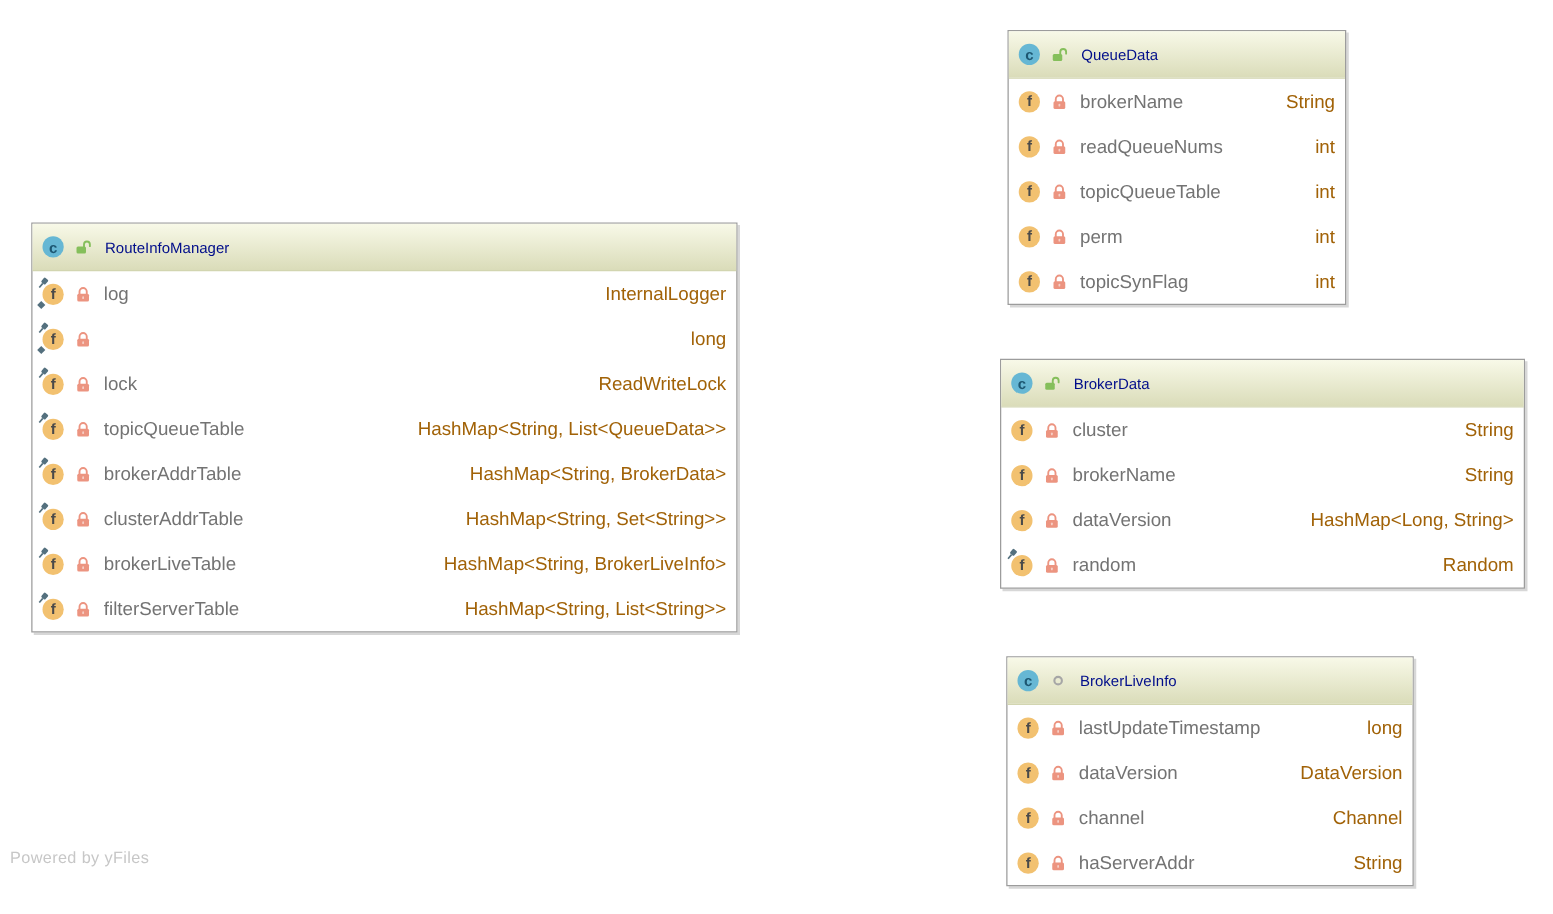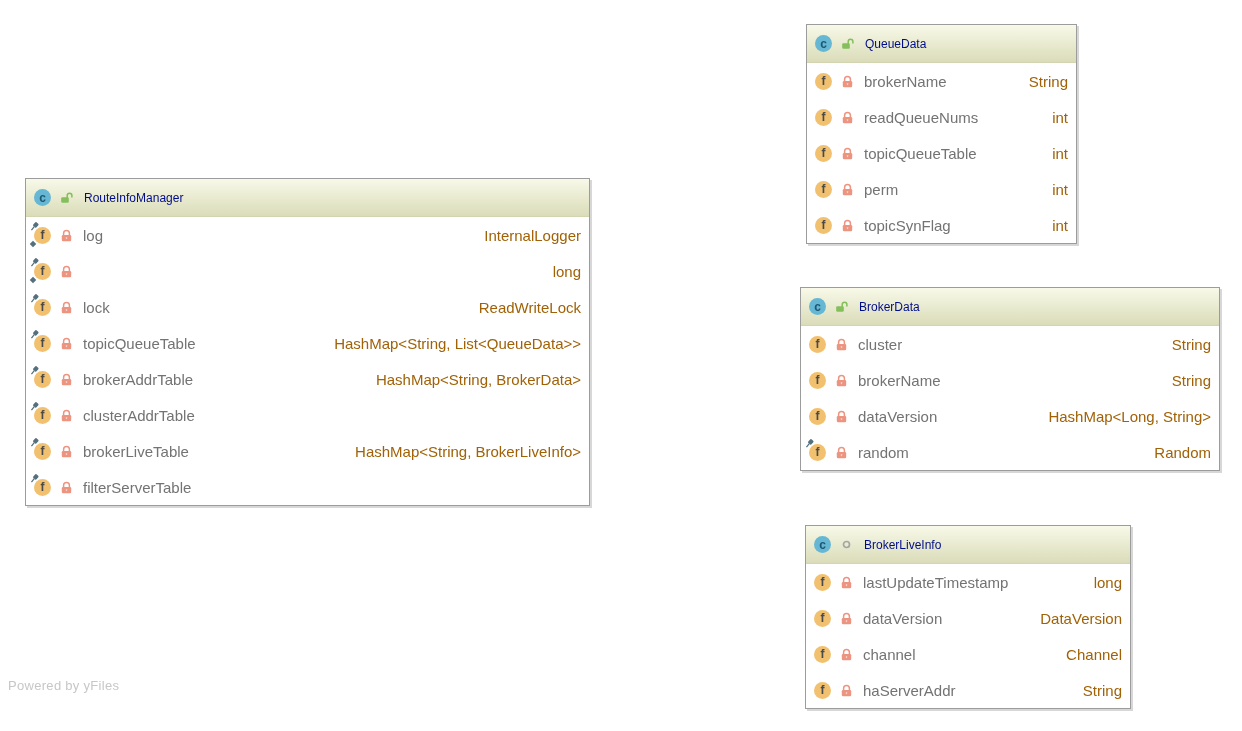--- a/index.html
+++ b/index.html
@@ -227,20 +227,21 @@
               <span>f</span>
             </span>
             <span class="vis-icon">
               <svg width="13" height="13" viewBox="0 0 13 13">
                 <path d="M3.6 6.4 V4.3 a2.9 2.9 0 0 1 5.8 0 V6.4" fill="none" stroke="#ec9480" stroke-width="1.5" stroke-linecap="round"></path>
                 <rect x="1.8" y="5.9" width="9.4" height="6.3" rx="1.3" fill="#ec9480"></rect>
                 <rect x="5.8" y="7.9" width="1.4" height="2.3" rx="0.7" fill="#ffffff" opacity="0.55"></rect>
               </svg>
             </span>
             <span class="field-name">clusterAddrTable</span>
+            <span class="field-type">HashMap&lt;String, Set&lt;String&gt;&gt;</span>
           </div>
           <div class="field-row">
             <span class="icon-circle field-circle">
               <span class="marker marker-final"><svg width="12" height="12" viewBox="0 0 12 12">
                   <g transform="rotate(40 6 6)">
                     <rect x="3.9" y="0.8" width="4.2" height="4.8" rx="1" fill="#54707e"></rect>
                     <line x1="6" y1="5.6" x2="6" y2="10" stroke="#54707e" stroke-width="1.3"></line>
                   </g>
                 </svg></span>
               <span>f</span>
@@ -266,20 +267,21 @@
               <span>f</span>
             </span>
             <span class="vis-icon">
               <svg width="13" height="13" viewBox="0 0 13 13">
                 <path d="M3.6 6.4 V4.3 a2.9 2.9 0 0 1 5.8 0 V6.4" fill="none" stroke="#ec9480" stroke-width="1.5" stroke-linecap="round"></path>
                 <rect x="1.8" y="5.9" width="9.4" height="6.3" rx="1.3" fill="#ec9480"></rect>
                 <rect x="5.8" y="7.9" width="1.4" height="2.3" rx="0.7" fill="#ffffff" opacity="0.55"></rect>
               </svg>
             </span>
             <span class="field-name">filterServerTable</span>
+            <span class="field-type">HashMap&lt;String, List&lt;String&gt;&gt;</span>
           </div>
         </div>
       </div>
       <div class="class-node" style="left: 806px; top: 24px; width: 271px;">
         <div class="node-header">
           <span class="icon-circle class-circle">
             <span>c</span>
           </span>
           <span class="vis-icon">
             <svg width="13" height="13" viewBox="0 0 13 13">

